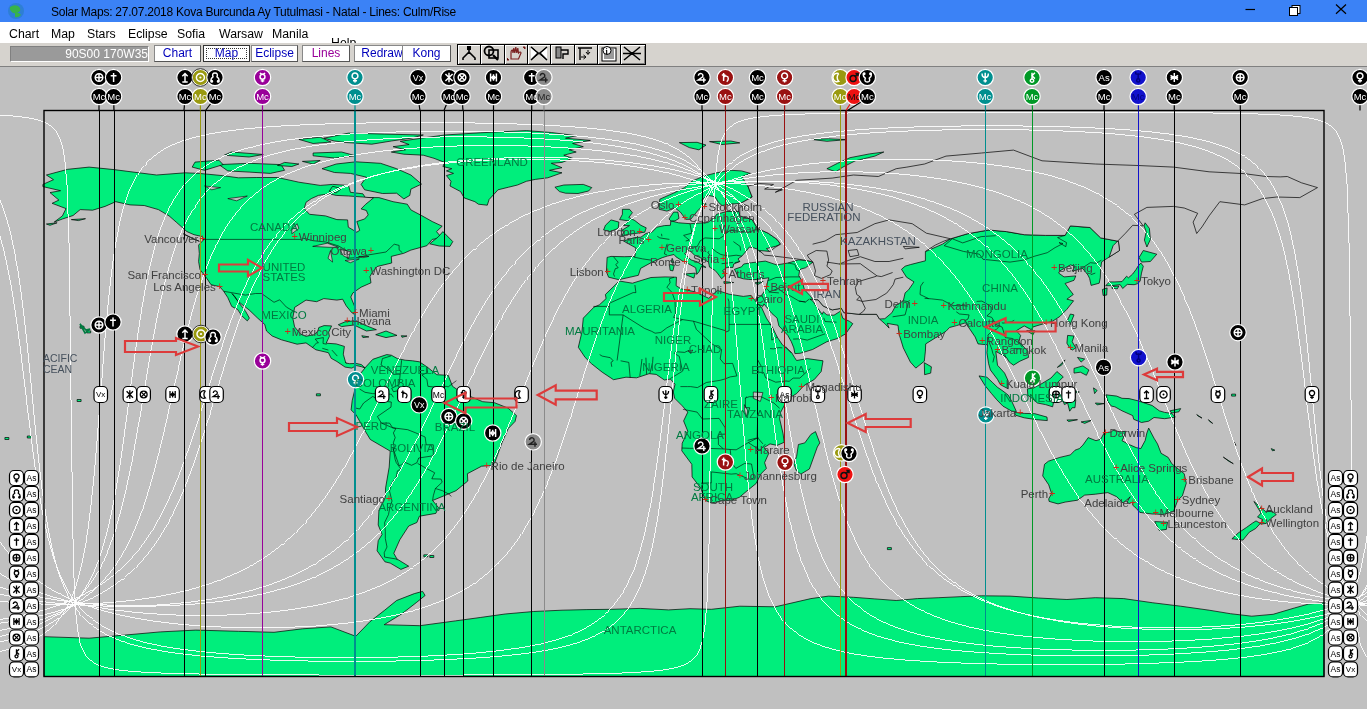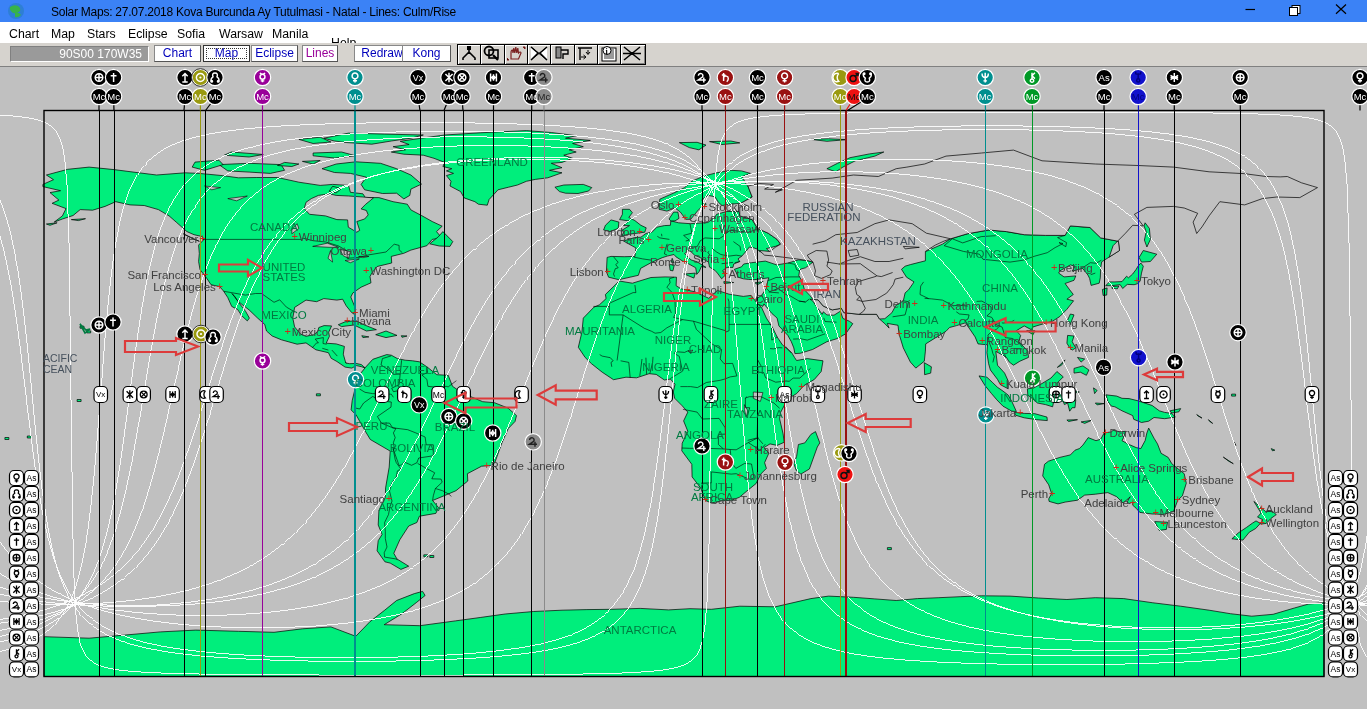--- a/index.html
+++ b/index.html
@@ -1120,25 +1120,25 @@
  <span style="position:absolute;left:9px;top:5px">Chart</span>
  <span style="position:absolute;left:51px;top:5px">Map</span>
  <span style="position:absolute;left:87px;top:5px">Stars</span>
  <span style="position:absolute;left:128px;top:5px">Eclipse</span>
  <span style="position:absolute;left:177px;top:5px">Sofia</span>
  <span style="position:absolute;left:219px;top:5px">Warsaw</span>
  <span style="position:absolute;left:272px;top:5px">Manila</span>
  <span style="position:absolute;left:331px;top:14px">Help</span>
 </div>
 <div style="position:absolute;left:0;top:43px;width:1367px;height:23px;background:#d6d3ce;border-bottom:1px solid #808080">
- <div style="position:absolute;left:10px;top:3px;width:139px;height:16px;background:#9a9a9a;border:1px solid #808080;border-right-color:#fff;border-bottom-color:#fff;color:#fff;font:12px 'Liberation Sans';text-align:right;padding-right:6px;box-sizing:border-box">90S00 170W35</div>
+ <div style="position:absolute;left:10px;top:3px;width:139px;height:16px;background:#9a9a9a;border:1px solid #808080;border-right-color:#fff;border-bottom-color:#fff;color:#fff;font:12px 'Liberation Sans';text-align:right;box-sizing:border-box">90S00 170W35</div>
  <div class="tbtn" style="left:154px;width:47px">Chart</div>
  <div class="tbtn" style="left:203px;width:47px;border-color:#333;outline:1px dotted #333;outline-offset:-4px">Map</div>
  <div class="tbtn" style="left:251px;width:47px">Eclipse</div>
- <div class="tbtn" style="left:302px;width:36px;color:#990099">Lines</div>
+ <div class="tbtn" style="left:302px;width:48px;color:#990099">Lines</div>
  <div class="tbtn" style="left:354px;width:56px">Redraw</div>
  <div class="tbtn" style="left:402px;width:49px">Kong</div>
  <div style="position:absolute;left:457px;top:1px;width:24px;height:19px;background:#d6d3ce;border:1px solid #000;box-shadow:inset 1px 1px 0 #fff,inset -1px -1px 0 #808080"><svg width="22" height="17">
         <rect x="9" y="1" width="4" height="4" fill="#000"></rect>
         <path d="M11,5 L11,7 M11,7 L5,13 L5,15 M11,7 L17,13 L17,15" stroke="#000" stroke-width="1.6" fill="none"></path>
       </svg></div>
  <div style="position:absolute;left:480.3px;top:1px;width:24px;height:19px;background:#d6d3ce;border:1px solid #000;box-shadow:inset 1px 1px 0 #fff,inset -1px -1px 0 #808080"><svg width="22" height="17">
         <rect x="8" y="5" width="9" height="8" fill="none" stroke="#000" stroke-width="1.6"></rect>
         <circle cx="8" cy="6" r="4.5" fill="none" stroke="#000" stroke-width="1.8"></circle>
         <path d="M12,10 L17,15" stroke="#000" stroke-width="2.2"></path>

